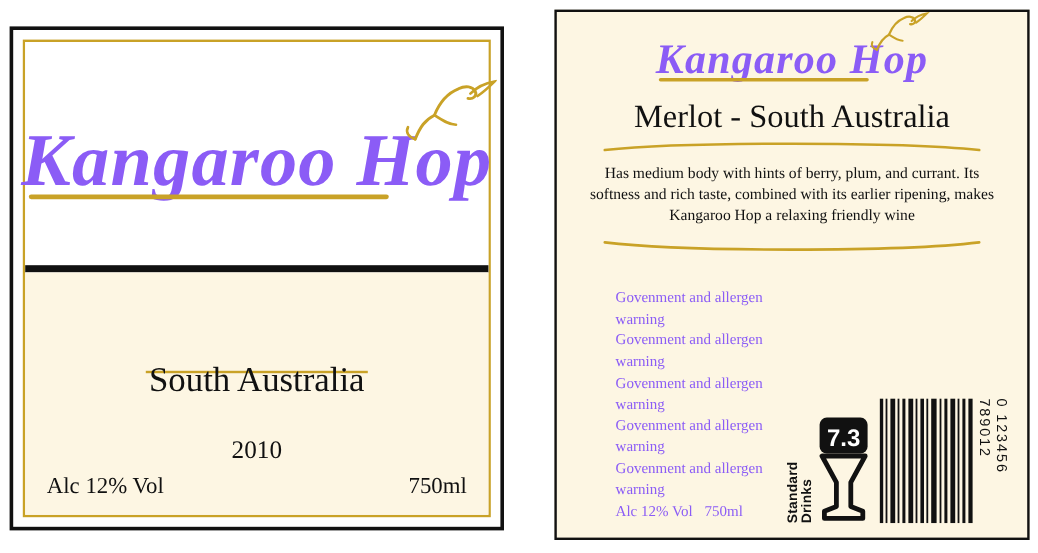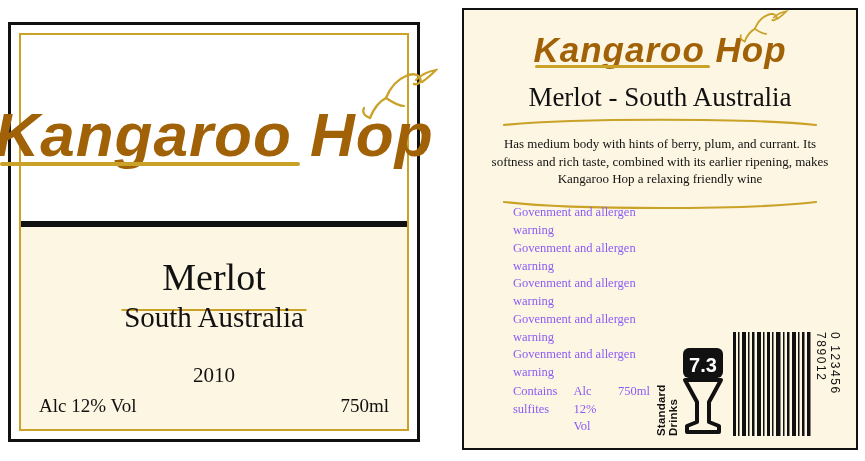--- a/index.html
+++ b/index.html
@@ -50,22 +50,22 @@
   .front-bottom {
     flex: 1;
     background: #fdf6e3;
     position: relative;
     box-sizing: border-box;
   }
 
   
   .brand-script {
     position: relative;
-    color: #a16207;
-    font-family: Liberation Sans, sans-serif;
+    color: #8b5cf6;
+    font-family: Liberation Serif, serif;
     font-style: italic;
     font-weight: bold;
     letter-spacing: 1px;
     white-space: nowrap;
   }
   .front-top .brand-script {
     font-size: 62px;
     top: 6px;
   }
   .brand-underline {
@@ -260,21 +260,20 @@
             <path d="M10 50 C14 40 18 34 26 30 C30 20 36 12 46 8 C52 5 58 6 60 10 C62 14 58 17 54 16" stroke="#c9a227" stroke-width="2.4" fill="none" stroke-linecap="round"></path>
             <path d="M56 12 C62 6 70 3 76 2 C72 6 68 10 62 14" stroke="#c9a227" stroke-width="2.2" fill="none" stroke-linecap="round"></path>
             <path d="M26 30 C32 34 38 38 44 38" stroke="#c9a227" stroke-width="2.2" fill="none" stroke-linecap="round"></path>
             <path d="M10 50 C4 48 2 44 4 40" stroke="#c9a227" stroke-width="2.2" fill="none" stroke-linecap="round"></path>
           </svg>
         </span>
       </div>
     </div>
 
     <div class="front-bottom">
-      <div class="front-varietal">Merlot</div>
       <div class="front-rule"></div>
       <div class="front-region">South Australia</div>
       <div class="front-vintage">2010</div>
       <div class="front-footer">
         <span>Alc 12% Vol</span>
         <span>750ml</span>
       </div>
     </div>
 
   </div>
@@ -311,21 +310,20 @@
 
   <div class="back-lower">
 
     <div class="warnings">
       <div>Govenment and allergen warning</div>
       <div>Govenment and allergen warning</div>
       <div>Govenment and allergen warning</div>
       <div>Govenment and allergen warning</div>
       <div>Govenment and allergen warning</div>
       <div class="sulfites-row">
-        <span>Contains sulfites</span>
         <span class="sulfites-right">
           <span>Alc 12% Vol</span>
           <span>750ml</span>
         </span>
       </div>
     </div>
 
     <div class="std-drinks">
       <span class="std-drinks-text">Standard Drinks</span>
       <svg width="48" height="90" viewBox="0 0 48 90">

